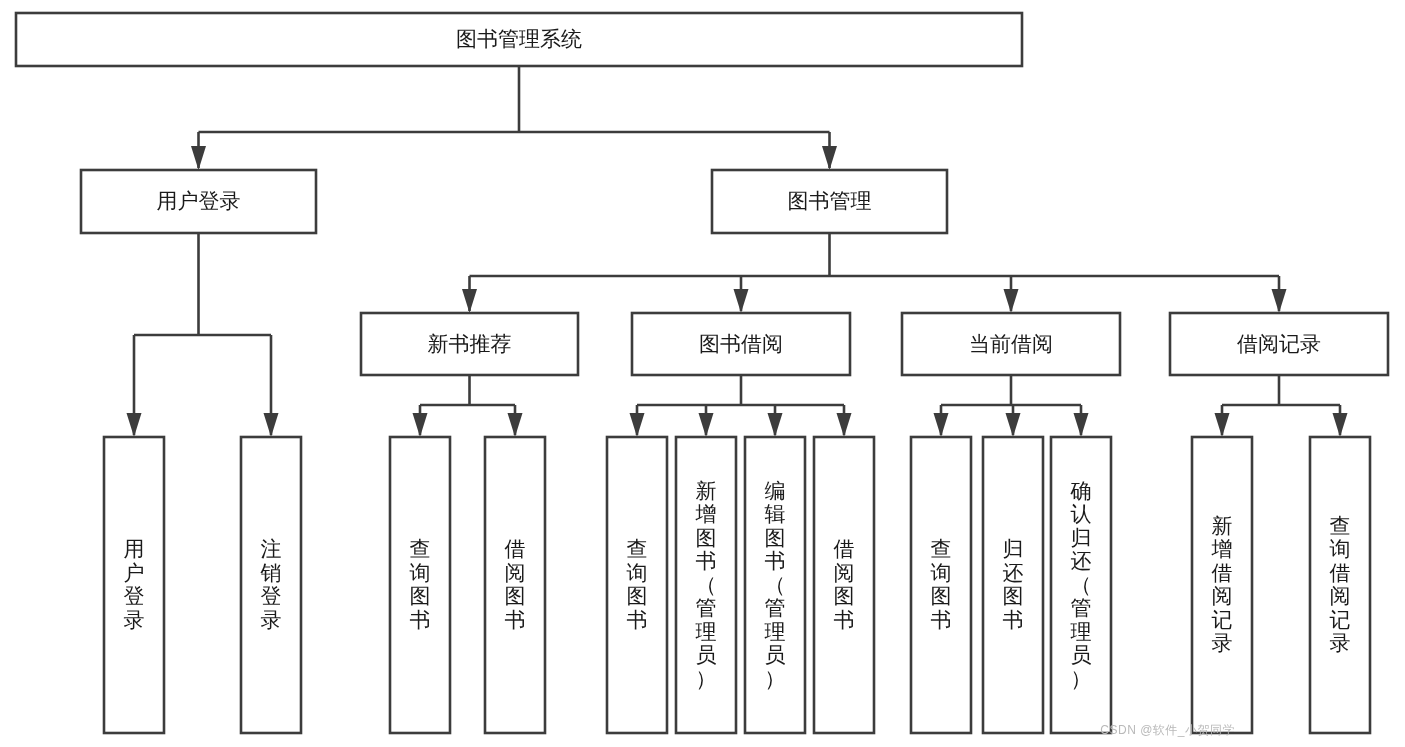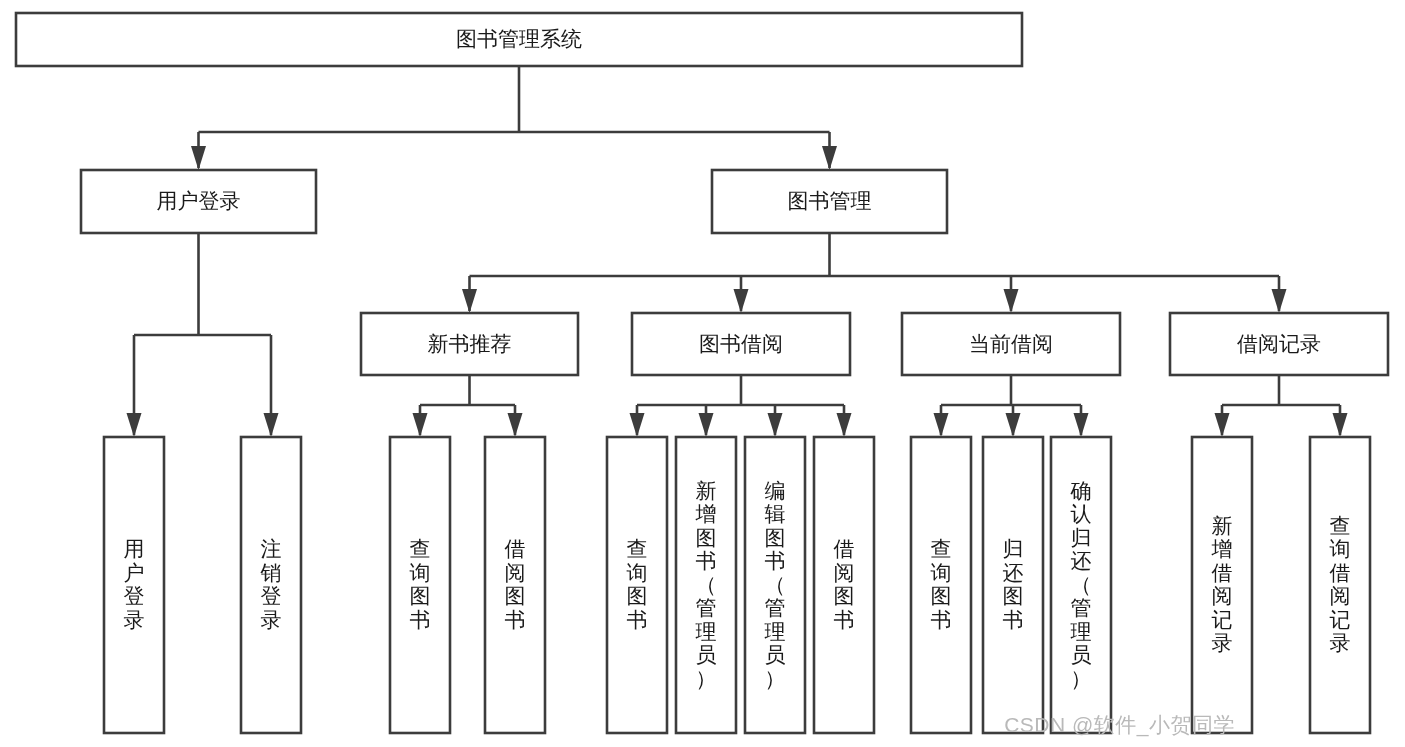--- a/index.html
+++ b/index.html
@@ -52,21 +52,21 @@
     font-family: "Liberation Sans", "DejaVu Sans", sans-serif;
     font-size: 21px;
     fill: #1a1a1a;
     text-anchor: middle;
   }
   .watermark {
     position: absolute;
     right: 8px;
     bottom: 8px;
     font-family: "Liberation Sans", "DejaVu Sans", sans-serif;
-    font-size: 21px;
+    font-size: 12px;
     color: #b9b9b9;
     letter-spacing: 0.5px;
     white-space: nowrap;
     pointer-events: none;
   }
 </style>
 </head>
 <body>
 
 <div id="diagram-root">

